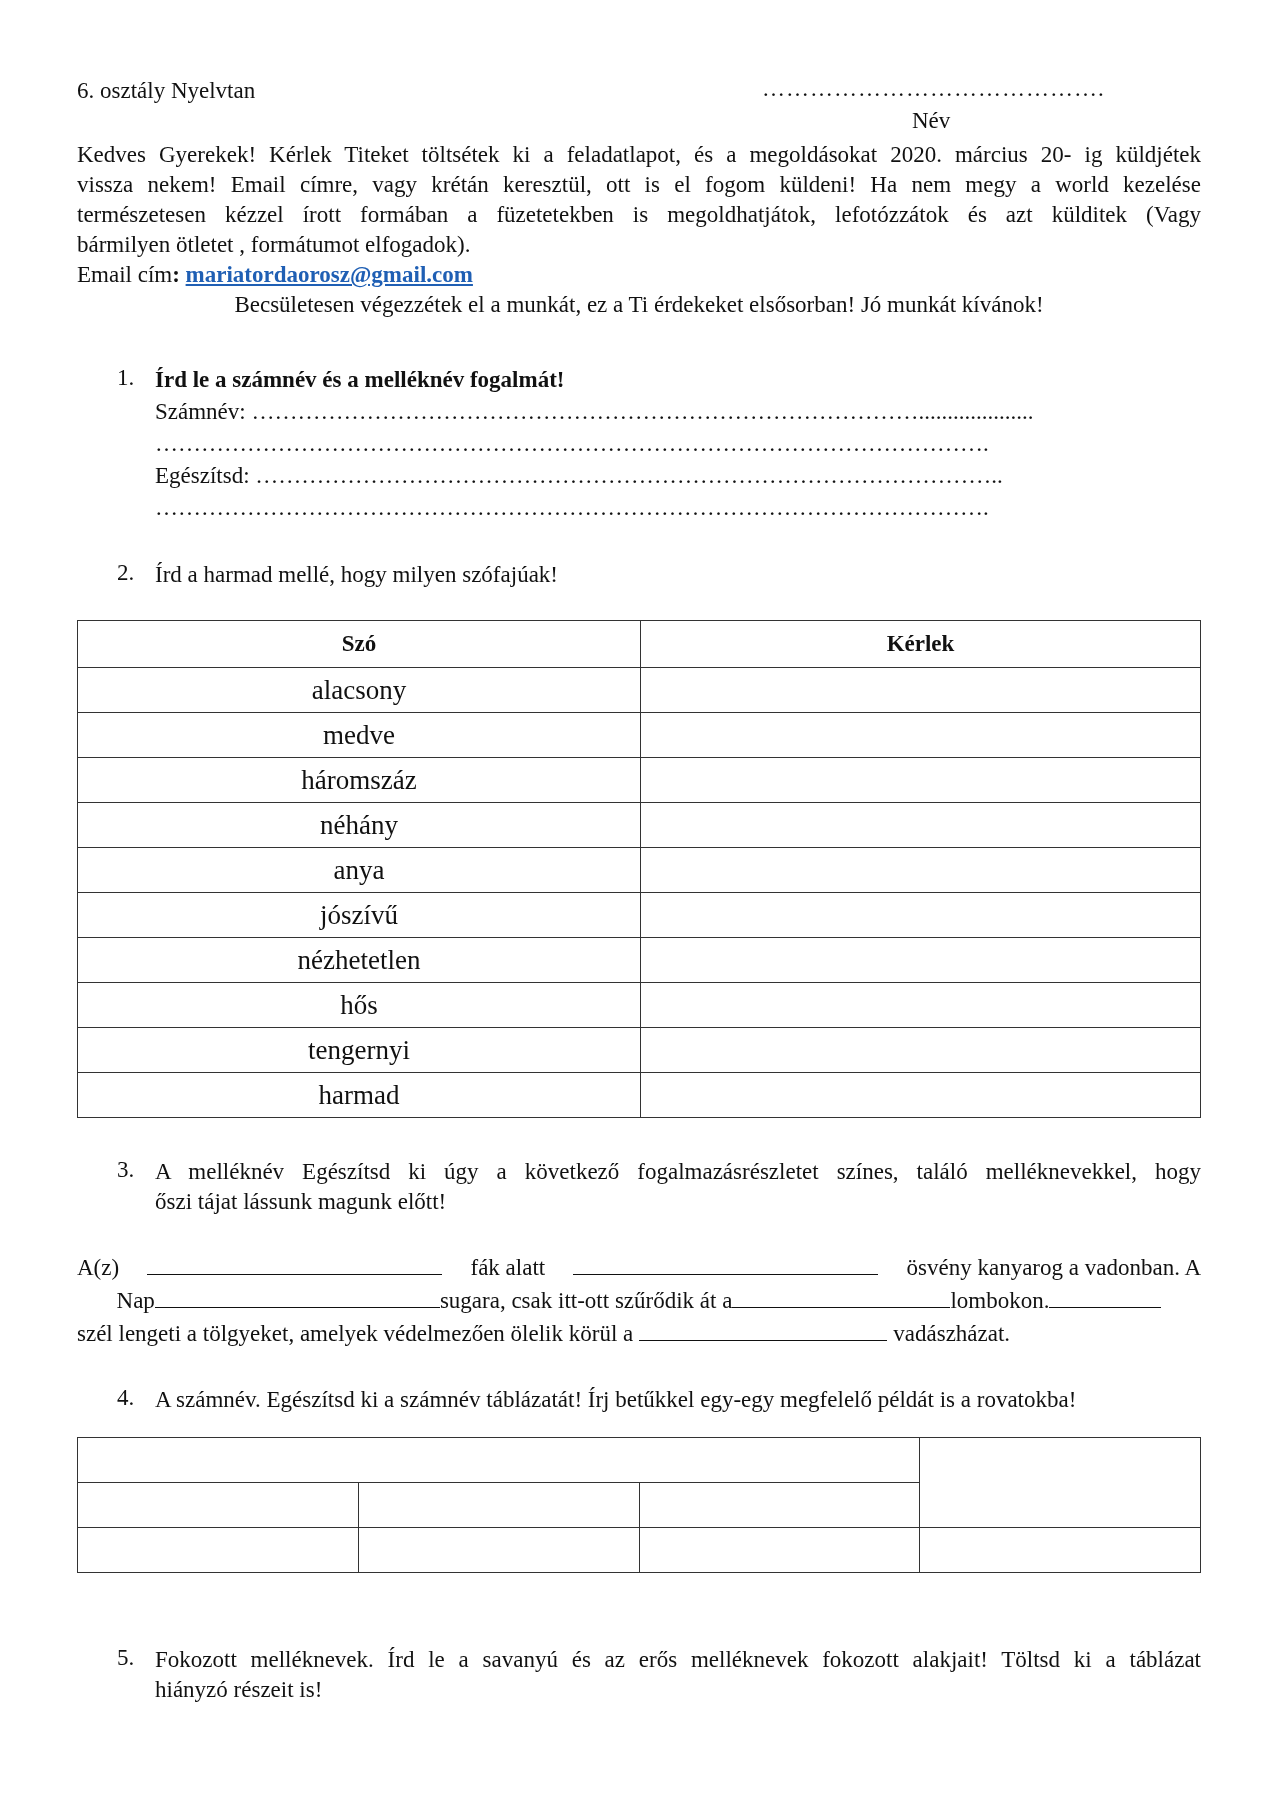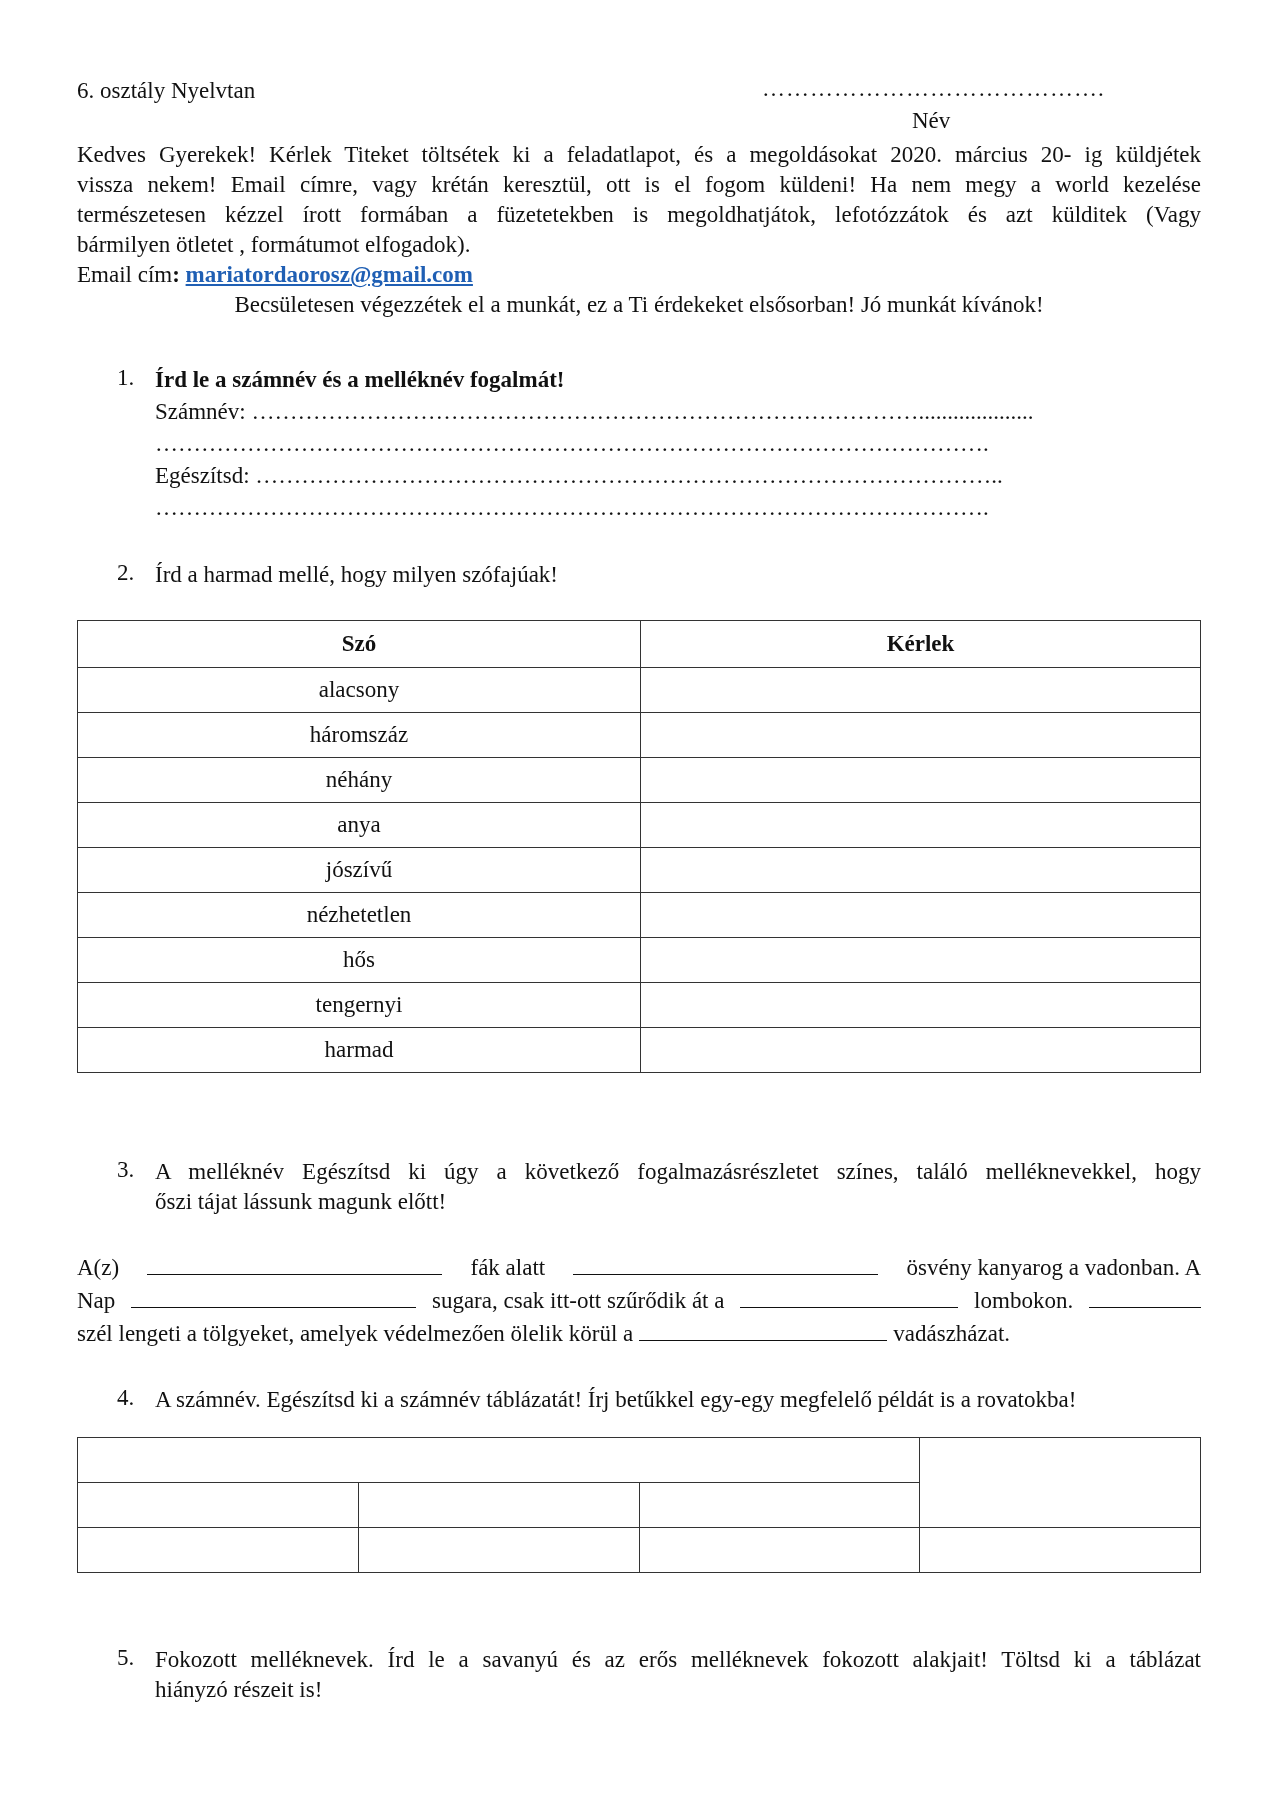--- a/index.html
+++ b/index.html
@@ -6,21 +6,21 @@
   body { width:1273px; height:1800px; position:relative; overflow:hidden;
          font-family:"Liberation Serif", "DejaVu Serif", serif; color:#111; font-size:23px; }
   .abs { position:absolute; }
   .line { position:absolute; left:77px; width:1124px; line-height:30px; white-space:nowrap; }
   .just { text-align:justify; text-align-last:justify; }
   .email { color:#1f5fb4; font-weight:bold; text-decoration:underline; }
   .num { position:absolute; left:117px; }
   .qtext { position:absolute; left:155px; line-height:30px; white-space:nowrap; }
   table.t { position:absolute; border-collapse:collapse; }
   table.t td { border:1.3px solid #333; padding:0; text-align:center; vertical-align:middle; }
-  table.words td { height:44px; font-size:23px; }
+  table.words td { height:44px; font-size:27px; }
   table.words th { border:1.3px solid #333; height:44px; font-weight:bold; font-size:23px; }
   table.num4 td { height:44px; }
   .blank { display:inline-block; border-bottom:1.3px solid #111; height:22px; vertical-align:baseline; }
 </style>
 </head>
 <body>
 
 <div class="abs" style="left:77px;top:78px;">6. osztály Nyelvtan</div>
 <div class="abs" style="left:762px;top:76px;letter-spacing:1px;">…………………………………….</div>
 <div class="abs" style="left:912px;top:108px;">Név</div>
@@ -53,20 +53,24 @@
 <table class="t words" style="left:77px;top:620px;width:1124px;">
   <thead>
     <tr>
       <th style="width:560px;">Szó</th>
       <th>Kérlek</th>
     </tr>
   </thead>
   <tbody id="words-body">
       <tr>
         <td style="width: 560px;">alacsony</td>
+        <td></td>
+      </tr>
+      <tr>
+        <td style="width: 560px;">medve</td>
         <td></td>
       </tr>
       <tr>
         <td style="width: 560px;">háromszáz</td>
         <td></td>
       </tr>
       <tr>
         <td style="width: 560px;">néhány</td>
         <td></td>
       </tr>
@@ -103,21 +107,21 @@
   <div class="qtext" style="top:1187px;">őszi tájat lássunk magunk előtt!</div>
 </div>
 <div>
   <div class="line" style="top:1252px;display:flex;justify-content:space-between;align-items:baseline;">
     <span>A(z)</span>
     <span class="blank" style="width:295px;"></span>
     <span>fák alatt</span>
     <span class="blank" style="width:305px;"></span>
     <span>ösvény kanyarog a vadonban. A</span>
   </div>
-  <div class="line" style="top:1285px;display:flex;justify-content:space-between;align-items:baseline;">
+  <div class="line" style="top:1285px;display:flex;justify-content:center;align-items:baseline;">
     <span>Nap</span>
     <span class="blank" style="width:285px;"></span>
     <span>sugara, csak itt-ott szűrődik át a</span>
     <span class="blank" style="width:218px;"></span>
     <span>lombokon.</span>
     <span class="blank" style="width:112px;"></span>
   </div>
   <div class="line" style="top:1318px;display:flex;align-items:baseline;gap:6px;">
     <span>szél lengeti a tölgyeket, amelyek védelmezően ölelik körül a</span>
     <span class="blank" style="width:248px;"></span>

